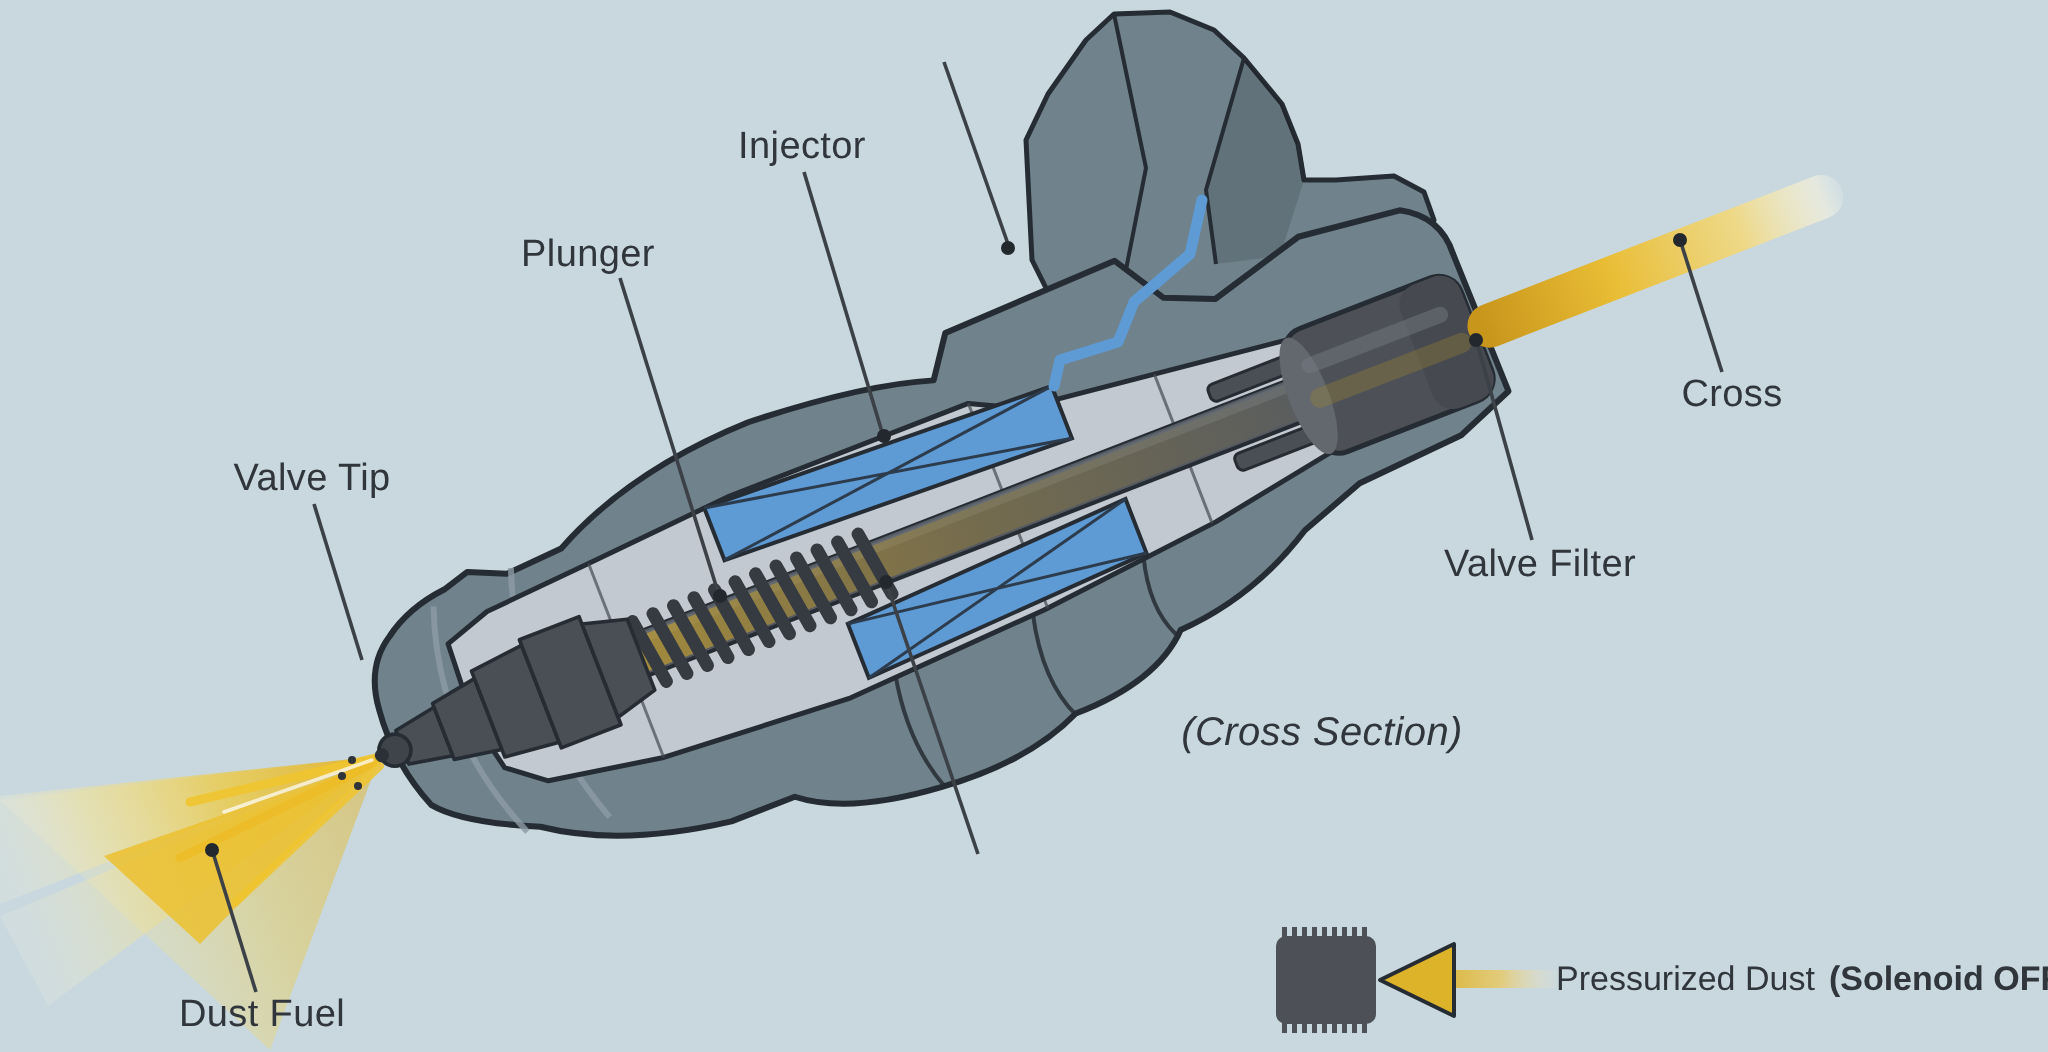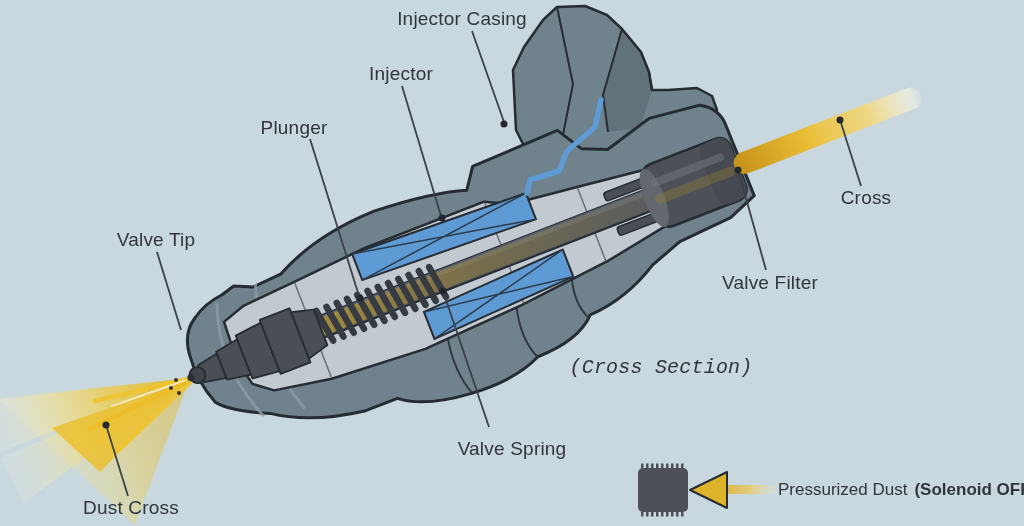--- a/index.html
+++ b/index.html
@@ -13,21 +13,21 @@
   .stage svg{position:absolute;left:0;top:0;}
   .lbl{
     position:absolute;
     transform:translate(-50%,-50%);
     font-size:19px;
     color:var(--c-label-text,#30363c);
     white-space:nowrap;
     letter-spacing:.2px;
     z-index:5;
   }
-  .lbl.italic{font-style:italic;font-size:20px;font-family:Liberation Mono, monospace;}
+  .lbl.italic{font-style:italic;font-size:20px;}
   .legend-text{
     position:absolute;
     transform:translate(0,-50%);
     font-size:17px;
     color:var(--c-label-text,#2b3136);
     white-space:nowrap;
     z-index:5;
   }
   .legend-text .state{font-weight:700;margin-left:7px;}
 </style>
@@ -207,27 +207,25 @@
           <line x1="489" y1="427" x2="444" y2="294"></line>
           <circle cx="443" cy="291" r="3.5" stroke="none"></circle>
         </g>
     <g>
           <line x1="128" y1="496" x2="107" y2="428"></line>
           <circle cx="106" cy="425" r="3.5" stroke="none"></circle>
         </g>
   </g>
 </svg>
 
-<div class="lbl" style="left:462px;top:19px">Injector Casing</div>
 <div class="lbl" style="left:401px;top:74px">Injector</div>
 <div class="lbl" style="left:294px;top:128px">Plunger</div>
 <div class="lbl" style="left:156px;top:240px">Valve Tip</div>
 <div class="lbl" style="left:866px;top:198px">Cross</div>
 <div class="lbl" style="left:770px;top:283px">Valve Filter</div>
 <div class="lbl italic" style="left:661px;top:367px">(Cross Section)</div>
-<div class="lbl" style="left:512px;top:449px">Valve Spring</div>
-<div class="lbl" style="left:131px;top:508px">Dust Cross</div>
+<div class="lbl" style="left:131px;top:508px">Dust Fuel</div>
 
 <div class="legend-text" style="left:778px;top:490px">
   <span>Pressurized Dust</span><span class="state">(Solenoid OFF)</span>
 </div>
 
 </div>
 
 </body></html>

